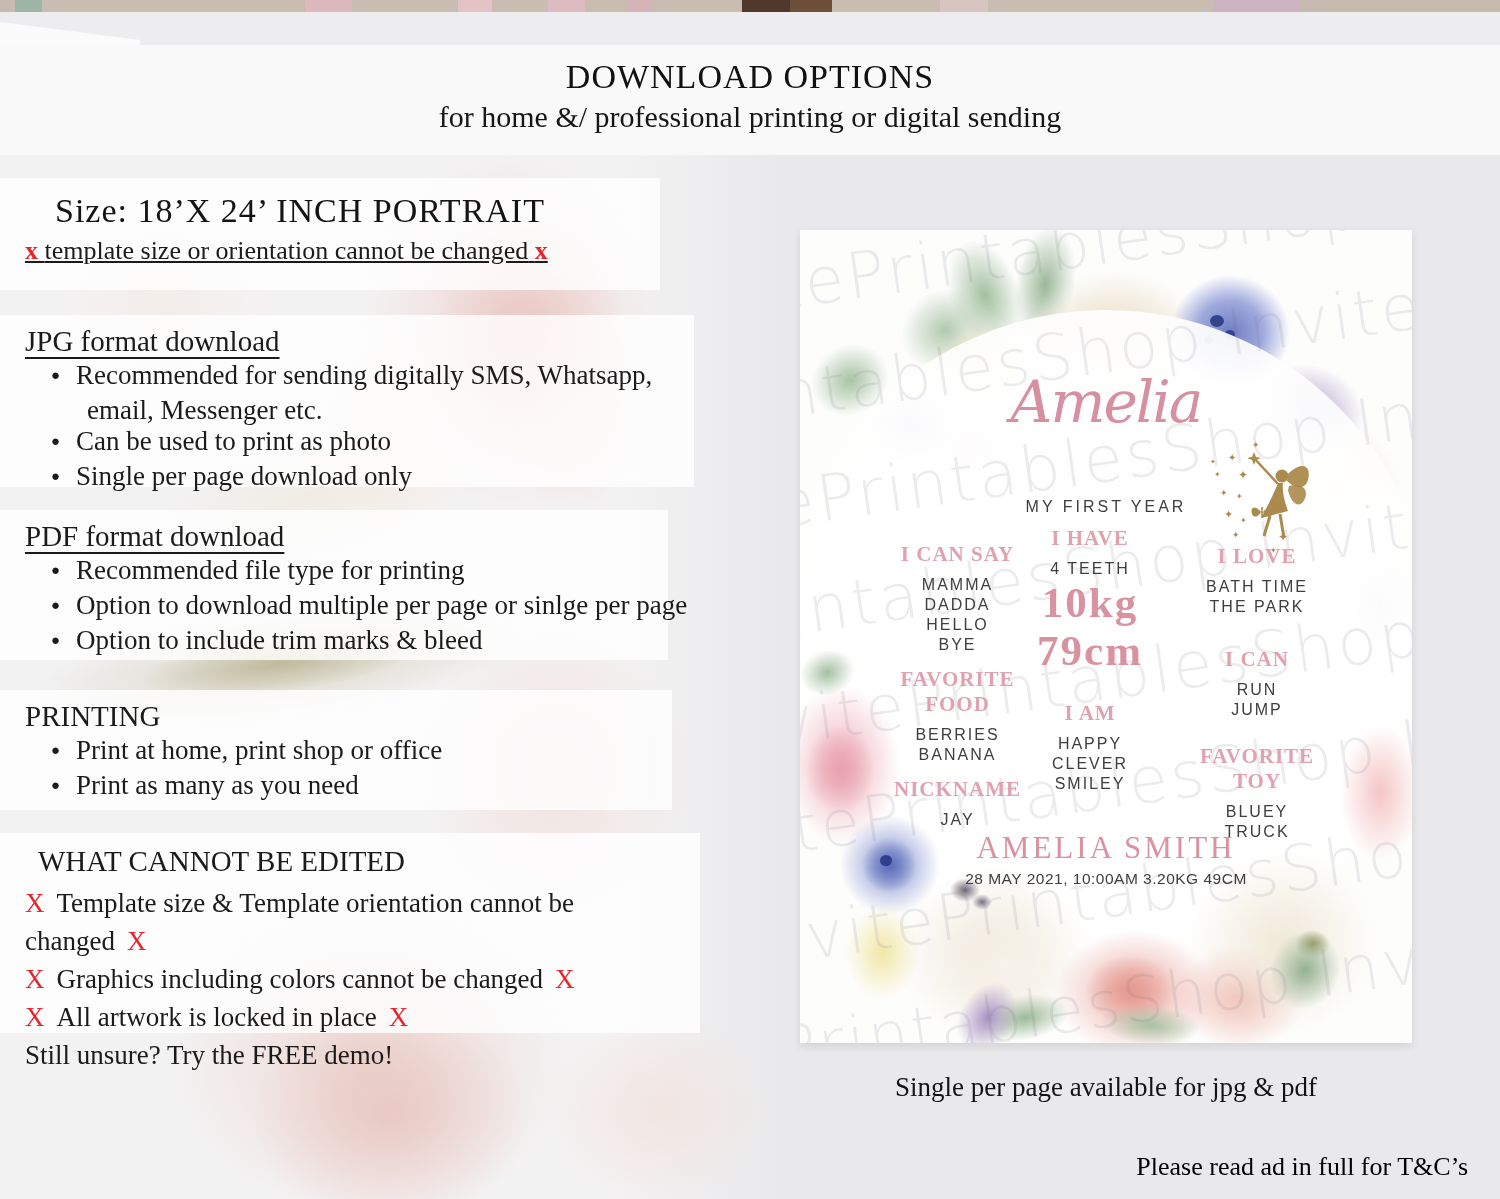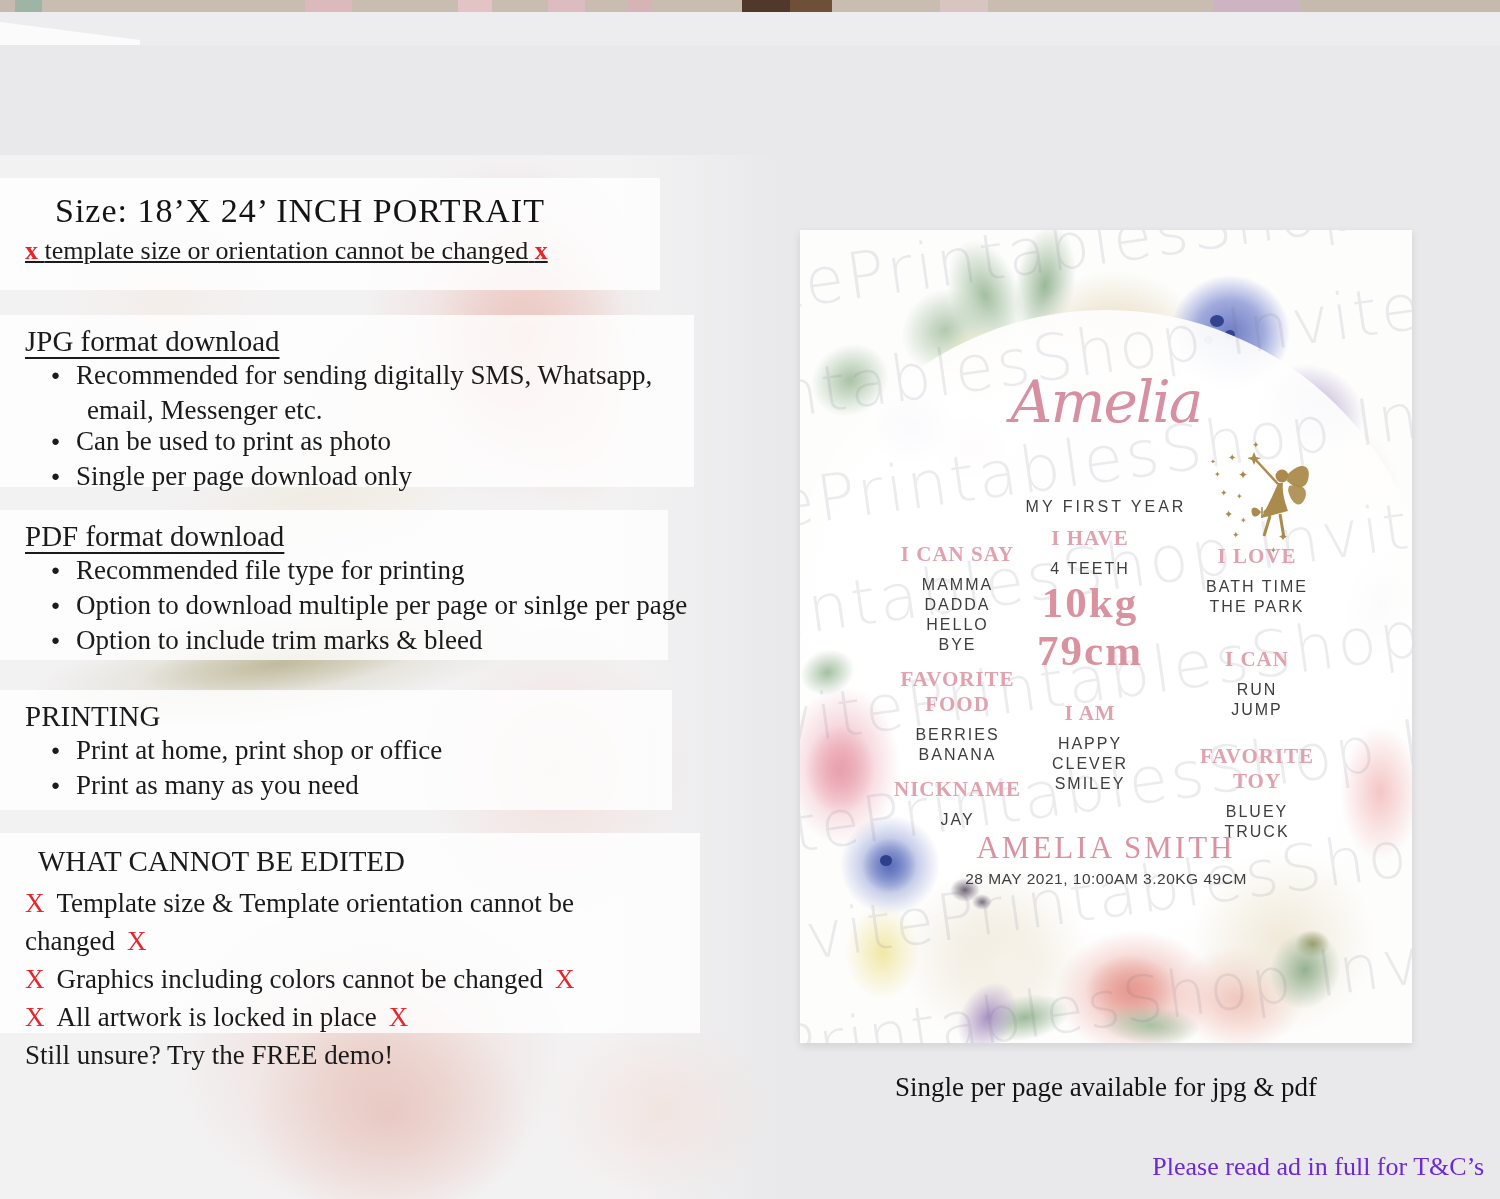--- a/index.html
+++ b/index.html
@@ -71,32 +71,36 @@
   .pi{font-family:Liberation Sans, sans-serif;font-size:16px;letter-spacing:2px;color:#3e3e40;line-height:20px;}
   .big{font-family:"Liberation Serif",serif;font-weight:bold;font-size:43px;letter-spacing:2px;
        color:#d9929f;line-height:48px;}
   .big-wrap{}
   .p-full{left:0;top:600px;width:100%;text-align:center;font-family:"Liberation Serif",serif;
           font-size:31px;letter-spacing:3px;color:#da91a0;}
   .p-birth{left:0;top:640px;width:100%;text-align:center;font-family:"Liberation Sans",sans-serif;
            font-size:15.5px;letter-spacing:.5px;color:#3e3e40;}
   
   .cap-single{position:absolute;left:800px;top:1072px;width:612px;text-align:center;font-size:27px;color:#141414;}
-  .cap-terms{position:absolute;right:16px;top:1152px;font-size:26px;color:#6d28d9;}
+  .cap-terms{position:absolute;right:32px;top:1152px;font-size:26px;color:#000000;}
 </style>
 </head>
 <body>
 
 <div id="page">
 
   <div class="strip"></div>
   <div class="substrip">
     <div class="wedge"></div>
   </div>
 
+  <div class="header">
+    <div class="h-title">DOWNLOAD OPTIONS</div>
+    <div class="h-sub">for home &amp;/ professional printing or digital sending</div>
+  </div>
 
   <div class="floral">
     <div class="blob" style="left:360px;top:-5px;width:300px;height:360px;background:radial-gradient(closest-side,rgba(236,199,192,.6),rgba(236,199,192,0));"></div>
     <div class="blob" style="left:430px;top:60px;width:200px;height:260px;background:radial-gradient(closest-side,rgba(231,180,172,.55),rgba(231,180,172,0));"></div>
     <div class="blob" style="left:500px;top:150px;width:150px;height:210px;background:radial-gradient(closest-side,rgba(243,221,215,.75),rgba(243,221,215,0));"></div>
     <div class="blob" style="left:300px;top:150px;width:170px;height:250px;background:radial-gradient(closest-side,rgba(246,239,231,.9),rgba(246,239,231,0));"></div>
     <div class="blob" style="left:60px;top:60px;width:210px;height:170px;background:radial-gradient(closest-side,rgba(244,236,230,.75),rgba(244,236,230,0));"></div>
     <div class="blob" style="left:150px;top:280px;width:320px;height:130px;transform:rotate(-12deg);background:radial-gradient(closest-side,rgba(239,232,220,.65),rgba(239,232,220,0));"></div>
     <div class="blob" style="left:30px;top:455px;width:500px;height:110px;transform:rotate(-7deg);background:radial-gradient(closest-side,rgba(195,189,158,.55),rgba(195,189,158,0));"></div>
     <div class="blob" style="left:140px;top:478px;width:280px;height:60px;transform:rotate(-7deg);background:radial-gradient(closest-side,rgba(168,161,118,.5),rgba(168,161,118,0));"></div>

